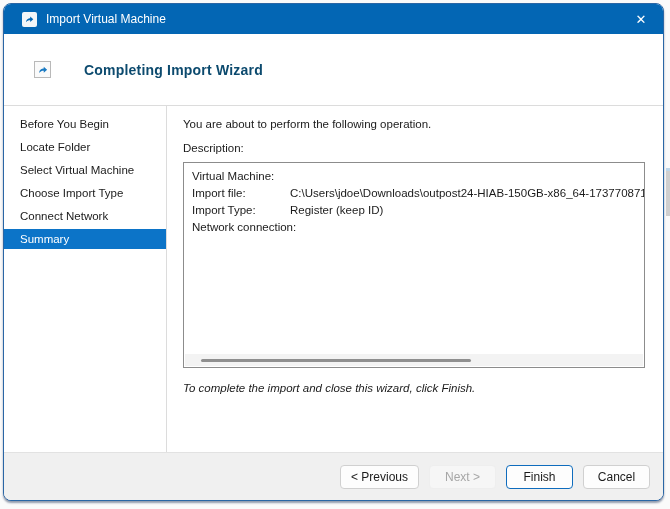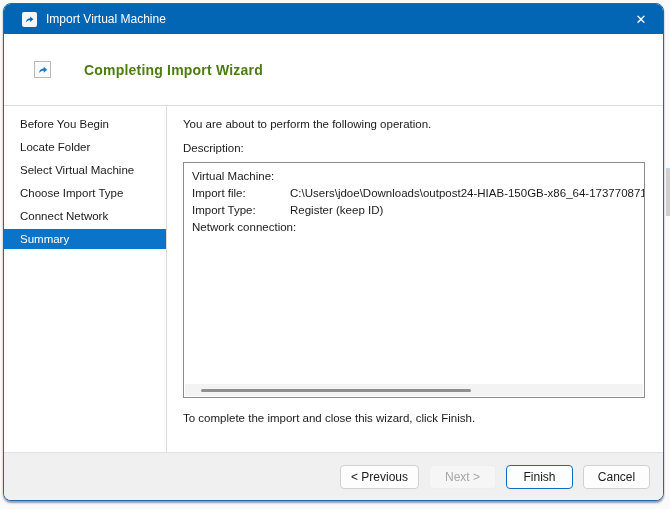--- a/index.html
+++ b/index.html
@@ -63,21 +63,21 @@
   .header-icon {
     width: 17px; height: 17px;
     background: #fafafa;
     border: 1px solid #b9b9b9;
     display: flex; align-items: center; justify-content: center;
     margin-right: 33px;
   }
   .header-title {
     font-size: 14px;
     font-weight: bold;
-    color: #4d7c0f;
+    color: #0c4a6e;
     letter-spacing: 0.2px;
   }
   
   .body {
     flex: 1 1 auto;
     display: flex;
     min-height: 0;
   }
   .sidebar {
     width: 163px;
@@ -104,21 +104,21 @@
   }
   .intro-text, .desc-label {
     font-size: 11.5px;
     color: #1b1b1b;
   }
   .desc-label { margin-top: 12px; }
   .desc-box {
     margin-top: 8px;
     border: 1px solid #8c8c8c;
     background: #ffffff;
-    height: 236px;
+    height: 206px;
     width: 462px;
     position: relative;
     overflow: hidden;
     padding: 5px 0 0 8px;
   }
   .desc-row {
     display: flex;
     font-size: 11.5px;
     color: #1b1b1b;
     line-height: 17px;
@@ -138,20 +138,21 @@
     margin-left: 16px;
     width: 270px;
     height: 3px;
     border-radius: 2px;
     background: #8f8f8f;
   }
   .finish-note {
     margin-top: 14px;
     font-size: 11.5px;
     color: #1b1b1b;
+    font-style: italic;
   }
   
   .footer {
     flex: 0 0 auto;
     height: 48px;
     background: #f0f0f0;
     border-top: 1px solid #e2e2e2;
     display: flex;
     align-items: center;
     justify-content: flex-end;

